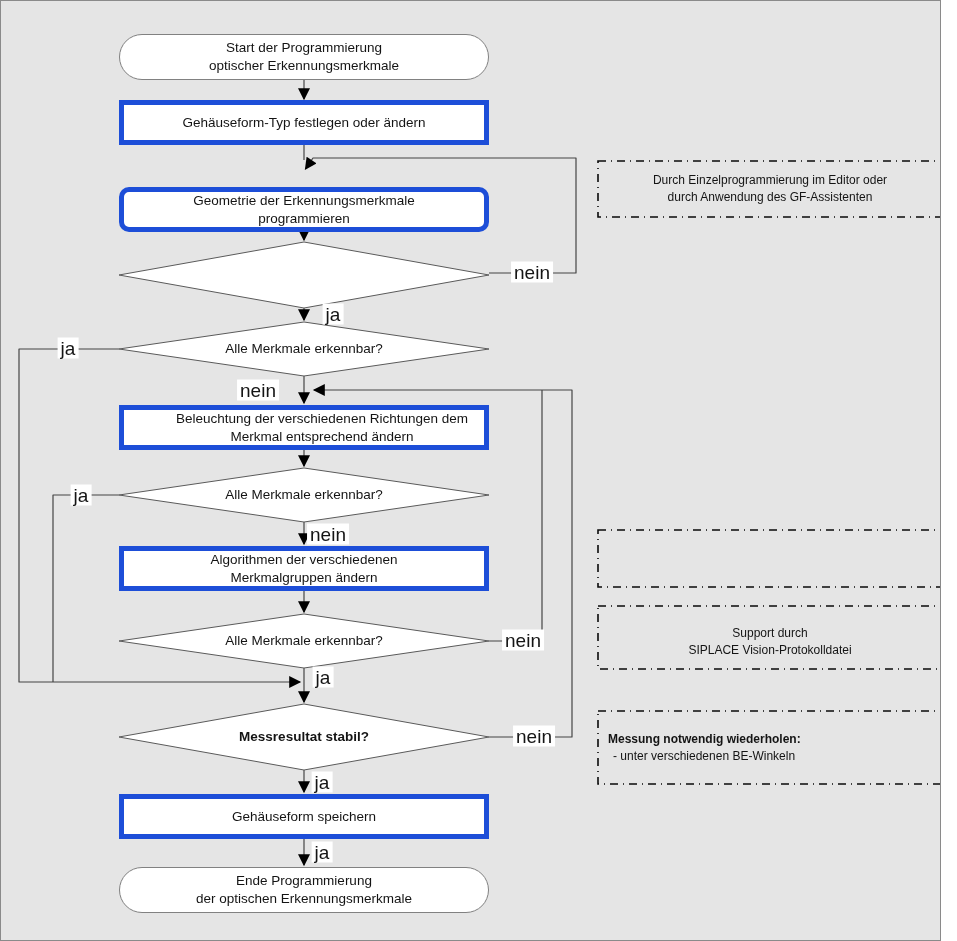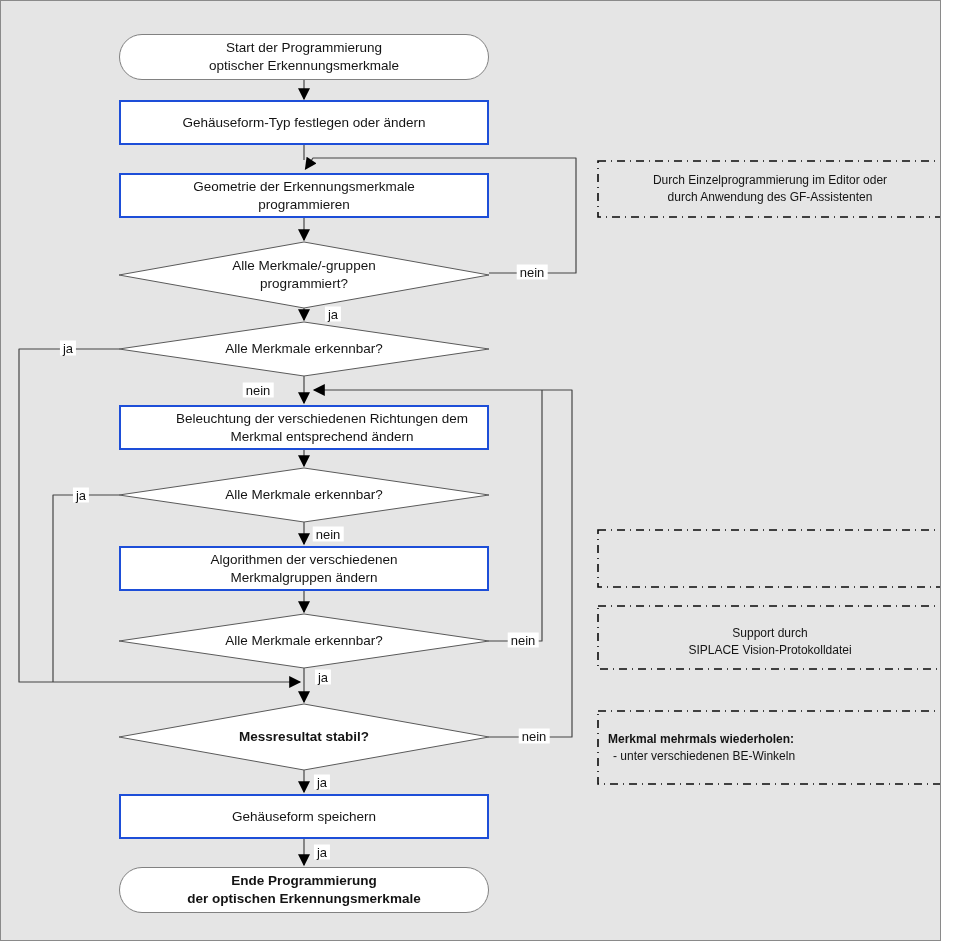--- a/index.html
+++ b/index.html
@@ -10,31 +10,31 @@
   }
   svg.layer{position:absolute;left:0;top:0;width:957px;height:941px;}
   .edge{fill:none;stroke:#454545;stroke-width:1.2;stroke-linejoin:round;}
   .dshape{fill:#fff;stroke:#5a5a5a;stroke-width:1;}
   .anno-border{fill:none;stroke:#0a0a0a;stroke-width:1.6;}
   .node{
     position:absolute;display:flex;align-items:center;justify-content:center;
     text-align:center;white-space:pre-line;font-size:13.5px;line-height:1.32;
     box-sizing:border-box;background:#fff;
   }
-  .process{border:2px solid #1d4ed8;}
+  .process{border:5px solid #1d4ed8;}
   .terminator{border:1px solid #818181;border-radius:23px;}
   .dlabel{
     position:absolute;display:flex;align-items:center;justify-content:center;
     text-align:center;white-space:pre-line;font-size:13.5px;line-height:1.32;
     background:transparent;pointer-events:none;
   }
   .bold{font-weight:bold;}
   .elabel{
     position:absolute;transform:translate(-50%,-50%);
-    font-size:13px;line-height:1;background:#fff;padding:1px 3px;
+    font-size:19px;line-height:1;background:#fff;padding:1px 3px;
   }
   .anno{
     position:absolute;box-sizing:border-box;font-size:12px;line-height:1.38;
     display:flex;flex-direction:column;justify-content:center;
   }
   .anno.center{text-align:center;white-space:pre-line;align-items:center;}
   .anno.left{text-align:left;padding-left:10px;}
   .anno .item{padding-left:5px;}
 </style>
 </head>
@@ -74,32 +74,30 @@
 
     <rect class="anno-border" x="597" y="160" width="344" height="56" stroke-dasharray="8 5 1 5"></rect>
     <rect class="anno-border" x="597" y="529" width="344" height="57" stroke-dasharray="8 5 1 5"></rect>
     <rect class="anno-border" x="597" y="605" width="344" height="63" stroke-dasharray="8 5 1 5"></rect>
     <rect class="anno-border" x="597" y="710" width="344" height="73" stroke-dasharray="8 5 1 5"></rect>
   </svg>
 
   <div class="node terminator" style="left:118px;top:33px;width:370px;height:46px;">Start der Programmierung
 optischer Erkennungsmerkmale</div>
   <div class="node process" style="left:118px;top:99px;width:370px;height:45px;">Gehäuseform-Typ festlegen oder ändern</div>
-  <div class="node process" style="left:118px;top:172px;width:370px;height:45px;">Geometrie der Erkennungsmerkmale
+  <div class="node process" style="left:118px;top:186px;width:370px;height:45px;border-radius:10px;">Geometrie der Erkennungsmerkmale
 programmieren</div>
   <div class="node process" style="left:118px;top:404px;width:370px;height:45px;padding-left:36px;">Beleuchtung der verschiedenen Richtungen dem
 Merkmal entsprechend ändern</div>
   <div class="node process" style="left:118px;top:545px;width:370px;height:45px;">Algorithmen der verschiedenen
 Merkmalgruppen ändern</div>
   <div class="node process" style="left:118px;top:793px;width:370px;height:45px;">Gehäuseform speichern</div>
-  <div class="node terminator" style="left:118px;top:866px;width:370px;height:46px;font-weight:bold;">Ende Programmierung
+  <div class="node terminator" style="left:118px;top:866px;width:370px;height:46px;">Ende Programmierung
 der optischen Erkennungsmerkmale</div>
 
-  <div class="dlabel" style="left:163px;top:244px;width:280px;height:60px;">Alle Merkmale/-gruppen
-programmiert?</div>
   <div class="dlabel" style="left:163px;top:326px;width:280px;height:44px;">Alle Merkmale erkennbar?</div>
   <div class="dlabel" style="left:163px;top:472px;width:280px;height:44px;">Alle Merkmale erkennbar?</div>
   <div class="dlabel" style="left:163px;top:618px;width:280px;height:44px;">Alle Merkmale erkennbar?</div>
   <div class="dlabel bold" style="left:163px;top:714px;width:280px;height:44px;">Messresultat stabil?</div>
 
   <span class="elabel" style="left:332px;top:313px;">ja</span>
   <span class="elabel" style="left:531px;top:271px;">nein</span>
   <span class="elabel" style="left:67px;top:347px;">ja</span>
   <span class="elabel" style="left:257px;top:389px;">nein</span>
   <span class="elabel" style="left:80px;top:494px;">ja</span>
@@ -108,17 +106,17 @@
   <span class="elabel" style="left:522px;top:639px;">nein</span>
   <span class="elabel" style="left:321px;top:781px;">ja</span>
   <span class="elabel" style="left:533px;top:735px;">nein</span>
   <span class="elabel" style="left:321px;top:851px;">ja</span>
 
   <div class="anno center" style="left:597px;top:160px;width:344px;height:56px;">Durch Einzelprogrammierung im Editor oder
 durch Anwendung des GF-Assistenten</div>
   <div class="anno center" style="left:597px;top:609px;width:344px;height:63px;">Support durch
 SIPLACE Vision-Protokolldatei</div>
   <div class="anno left" style="left:597px;top:710px;width:344px;height:73px;">
-    <div class="bold">Merkmal mehrmals wiederholen:</div>
+    <div class="bold">Messung notwendig wiederholen:</div>
     <div class="item">- unter verschiedenen BE-Winkeln</div>
   </div>
 
 </div>
 
 </body></html>

